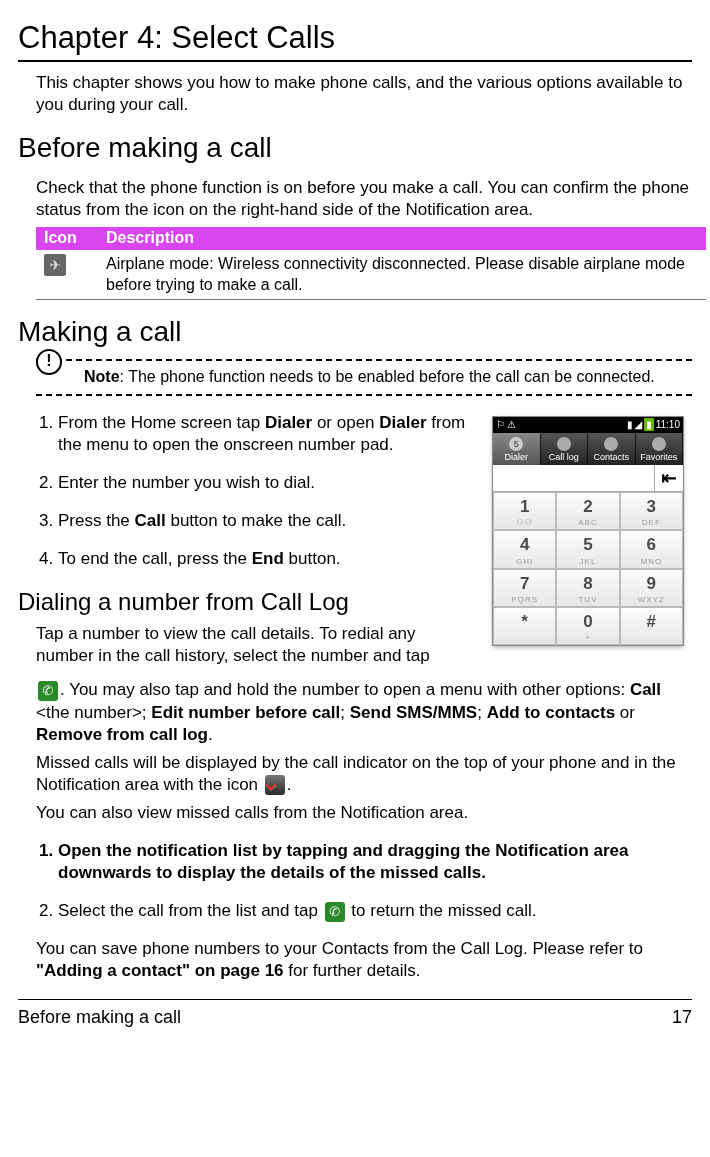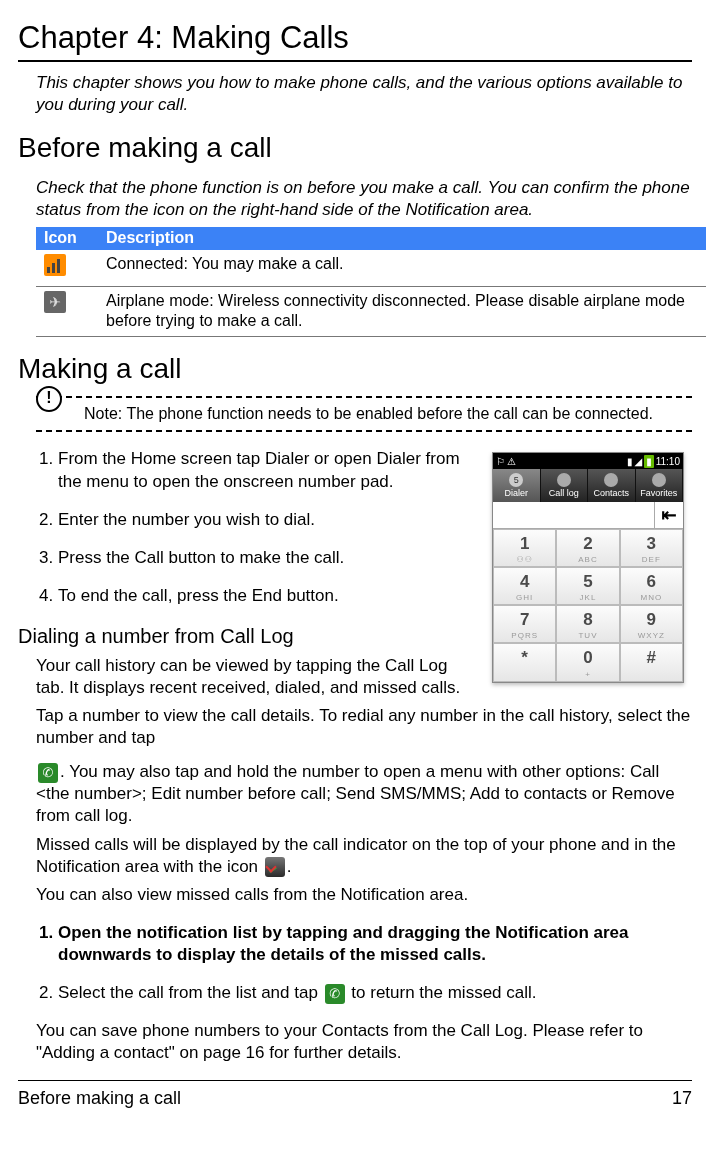--- a/index.html
+++ b/index.html
@@ -18,45 +18,44 @@
     margin: 0 0 2px 0;
     border-bottom: 2px solid #000;
     padding-bottom: 2px;
   }
   h1.section {
     font-size: 28px;
     font-weight: 400;
     margin: 14px 0 2px 0;
   }
   h2.subsection {
-    font-size: 20px;
+    font-size: 24px;
     font-weight: 400;
     margin: 10px 0 4px 0;
   }
   p.body {
     margin: 10px 0 6px 18px;
-    font-style: italic;
   }
   p.body2 {
     margin: 6px 0 6px 18px;
   }
   ol {
     margin: 2px 0 2px 18px;
     padding-left: 22px;
   }
   li { margin: 16px 0; }
-  .bold { font-weight: 400; }
+  .bold { font-weight: 700; }
   table.icon-table {
     border-collapse: collapse;
     width: 670px;
     margin: 6px 0 0 18px;
     font-size: 16px;
   }
   table.icon-table th {
-    background: #3b82f6;
+    background: #d946ef;
     color: #fff;
     text-align: left;
     padding: 1px 8px;
     font-weight: 700;
   }
   table.icon-table td {
     padding: 4px 8px;
     vertical-align: top;
     border-bottom: 1px solid #777;
   }
@@ -200,36 +199,32 @@
     padding-top:6px;
     display:flex;
     justify-content:space-between;
     font-size:18px;
   }
   .clearfix::after { content:""; display:block; clear:both; }
 </style>
 </head>
 <body>
 
-<h1 class="chapter">Chapter 4: Making Calls</h1>
+<h1 class="chapter">Chapter 4: Select Calls</h1>
 
 <p class="body">This chapter shows you how to make phone calls, and the various options available to you during your call.</p>
 
 <h1 class="section">Before making a call</h1>
 <p class="body">Check that the phone function is on before you make a call. You can confirm the phone status from the icon on the right-hand side of the Notification area.</p>
 
 <table class="icon-table">
   <tbody>
       <tr>
     <th class="icon-cell">Icon</th>
     <th>Description</th>
-  </tr>
-  <tr>
-    <td class="icon-cell"><span class="signal-icon"></span></td>
-    <td>Connected: You may make a call.</td>
   </tr>
   <tr>
     <td class="icon-cell"><span class="airplane-icon"></span></td>
     <td>Airplane mode: Wireless connectivity disconnected. Please disable airplane mode before trying to make a call.</td>
   </tr>
 </tbody>
   </table>
 
 <h1 class="section">Making a call</h1>
 
@@ -282,21 +277,20 @@
 
   <ol>
     <li><span>From the Home screen tap </span><span class="bold">Dialer</span><span> or open </span><span class="bold">Dialer</span><span> from the menu to open the onscreen number pad.</span></li>
     <li>Enter the number you wish to dial.</li>
     <li><span>Press the </span><span class="bold">Call</span><span> button to make the call.</span></li>
     <li><span>To end the call, press the </span><span class="bold">End</span><span> button.</span></li>
   </ol>
 
   <h2 class="subsection">Dialing a number from Call Log</h2>
 
-  <p class="body2"><span>Your call history can be viewed by tapping the </span><span class="bold">Call Log</span><span> tab. It displays recent received, dialed, and missed calls.</span></p>
 
   <p class="body2">Tap a number to view the call details. To redial any number in the call history, select the number and tap </p>
 </div>
 
 <p class="body2">
   <span class="inline-icon call-icon"></span><span>. You may also tap and hold the number to open a menu with other options: </span><span class="bold">Call</span><span> &lt;the number&gt;; </span><span class="bold">Edit number before call</span><span>; </span><span class="bold">Send SMS/MMS</span><span>; </span><span class="bold">Add to contacts</span><span> or </span><span class="bold">Remove from call log</span><span>.</span>
 </p>
 
 <p class="body2">
   <span>Missed calls will be displayed by the call indicator on the top of your phone and in the Notification area with the icon </span><span class="inline-icon missed-icon"></span><span>.</span>

